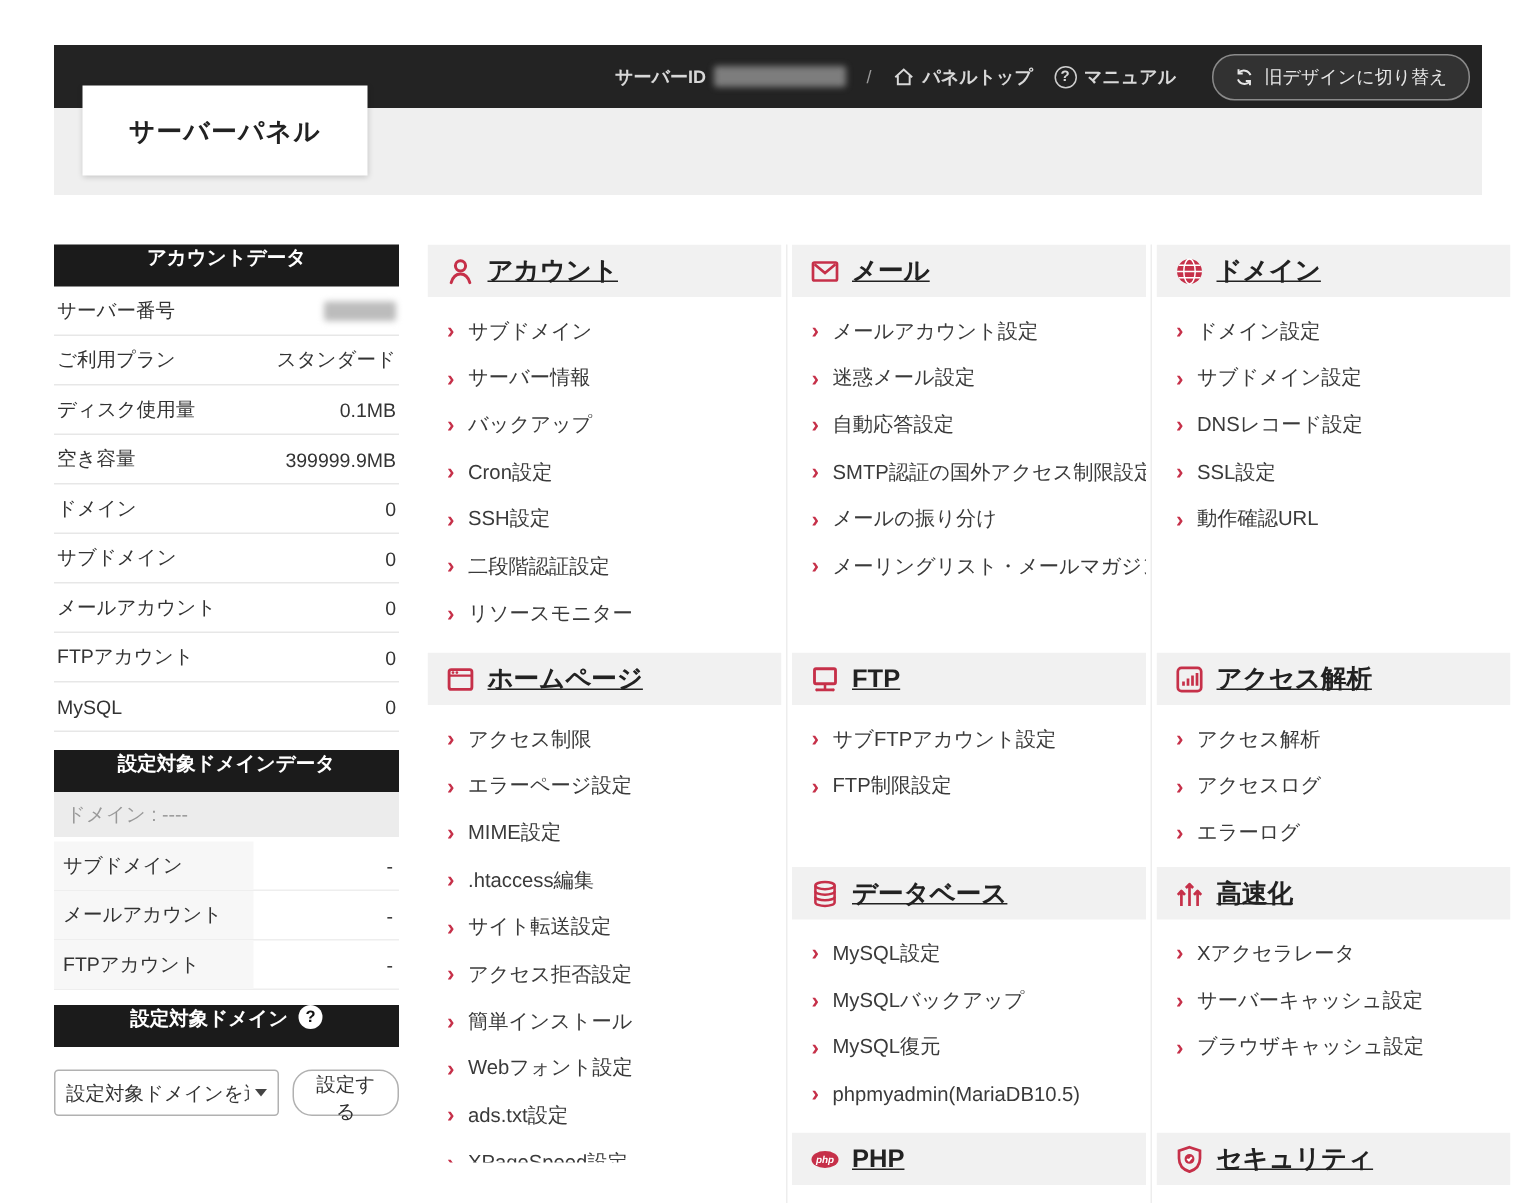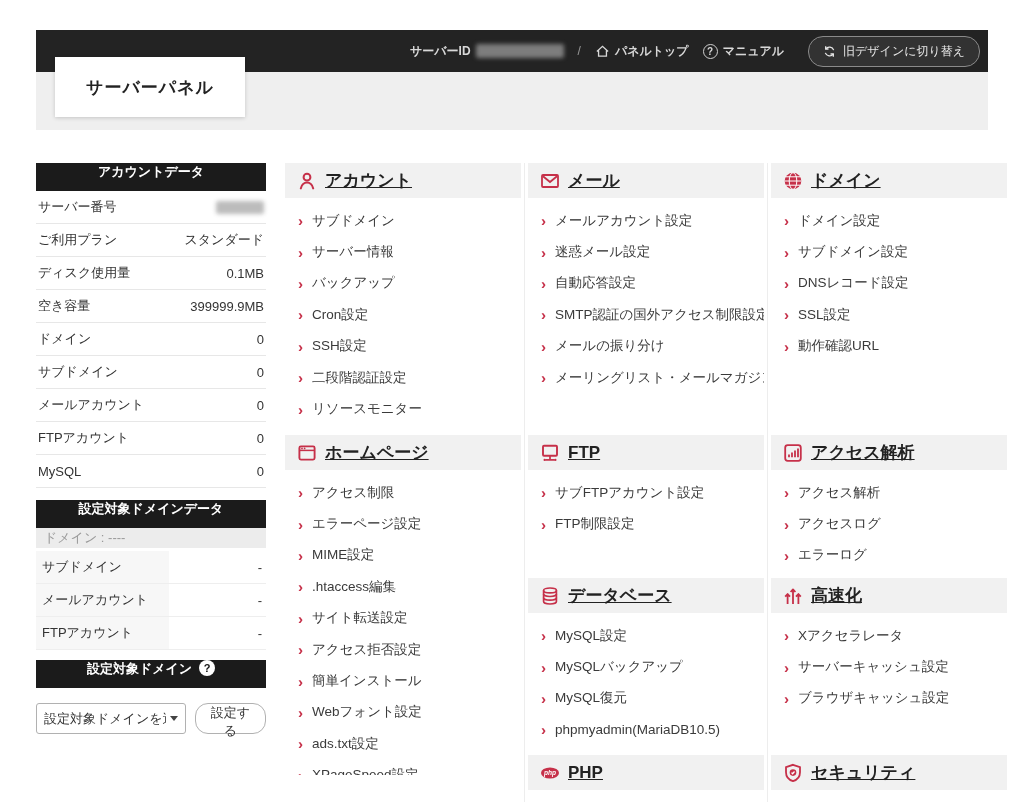--- a/index.html
+++ b/index.html
@@ -52,21 +52,21 @@
     display:flex; justify-content:center; gap:7px;
   }
   .srow {
     height:33px; display:flex; align-items:center; justify-content:space-between;
     border-bottom:1px solid #e7e7e7; font-size:13px; color:#333; padding:0 2px;
   }
   .srow .blob { width:48px; height:13px; background:#bcbcbc; }
   .mt12 { margin-top:12px; }
   .mt10 { margin-top:10px; }
   .tdd-domain {
-    height:20px; background:#ececec; color:#999; font-size:13px;
+    height:30px; background:#ececec; color:#999; font-size:13px;
     display:flex; align-items:center; padding:0 8px; margin-bottom:3px;
   }
   .trow { height:33px; display:flex; align-items:stretch; border-bottom:1px solid #eee; font-size:13px; }
   .trow .lbl { width:58%; display:flex; align-items:center; padding-left:6px; background:#f7f7f7; color:#333; }
   .trow .val { margin-left:auto; display:flex; align-items:center; padding-right:4px; color:#333; }
   .helpq {
     width:16px; height:16px; background:#fff; color:#111; border-radius:50%;
     font-size:11px; font-weight:bold; display:inline-flex; align-items:center; justify-content:center;
   }
   .controls { display:flex; gap:9px; margin-top:15px; }

